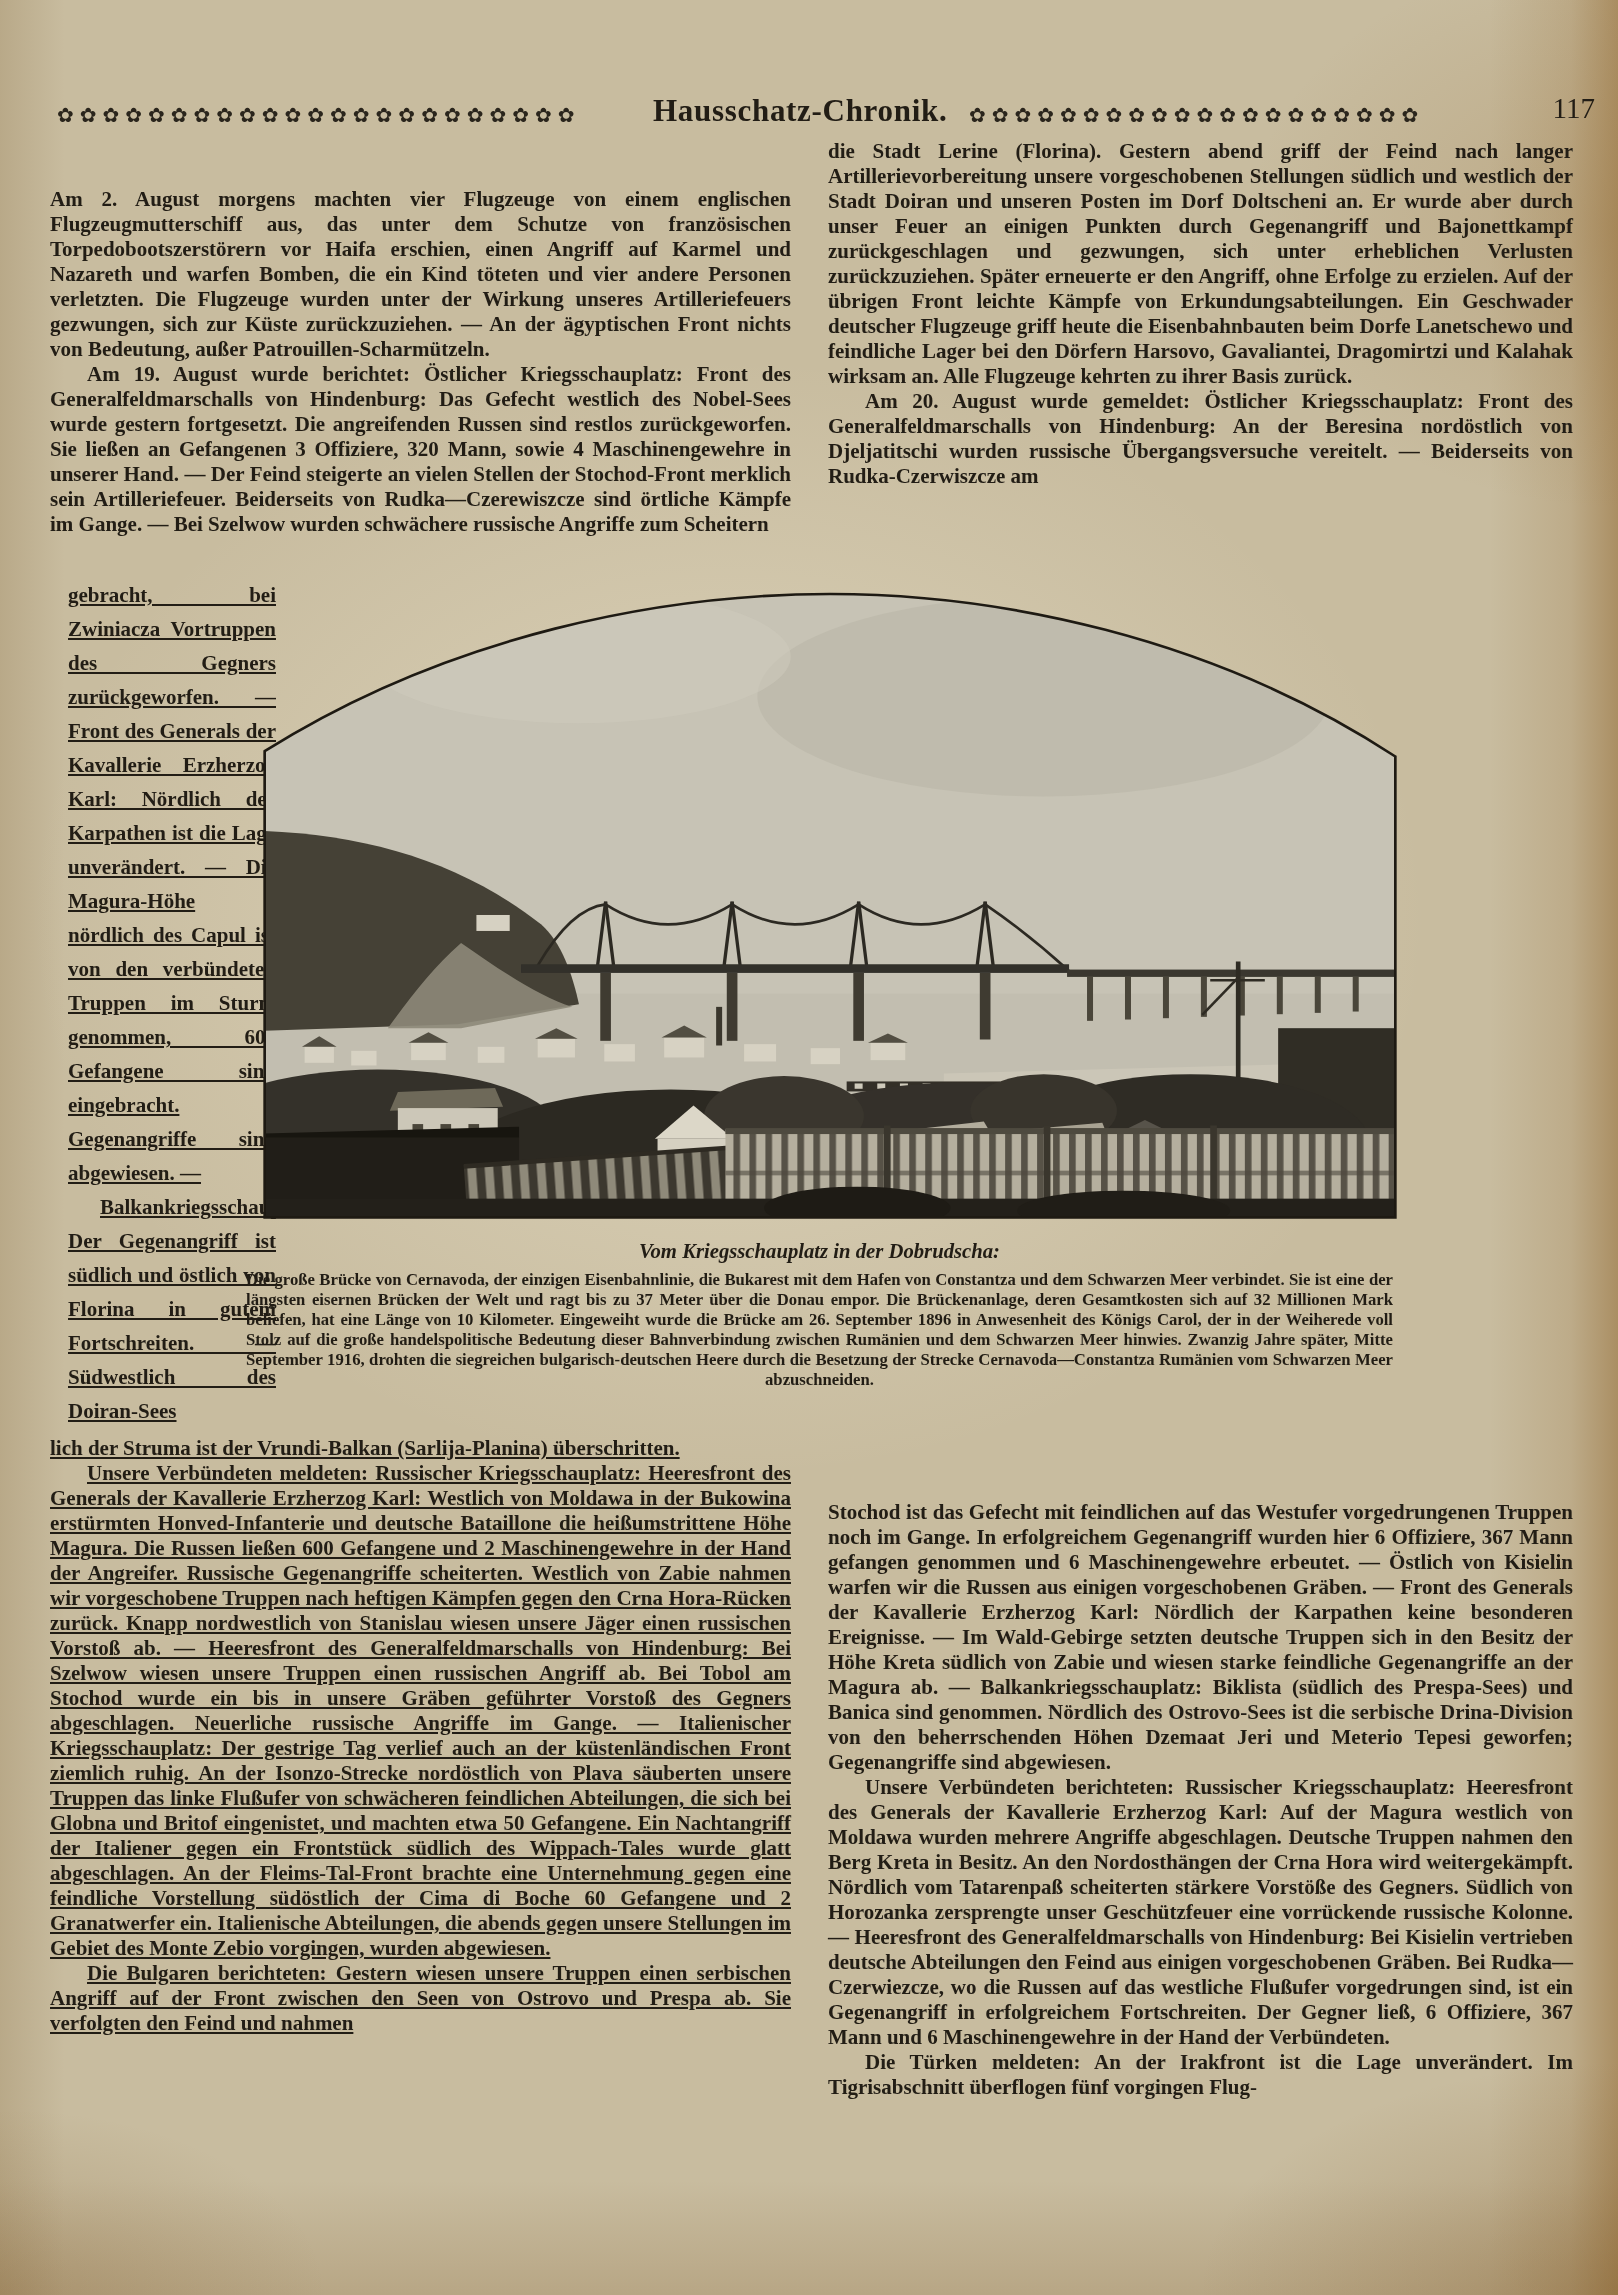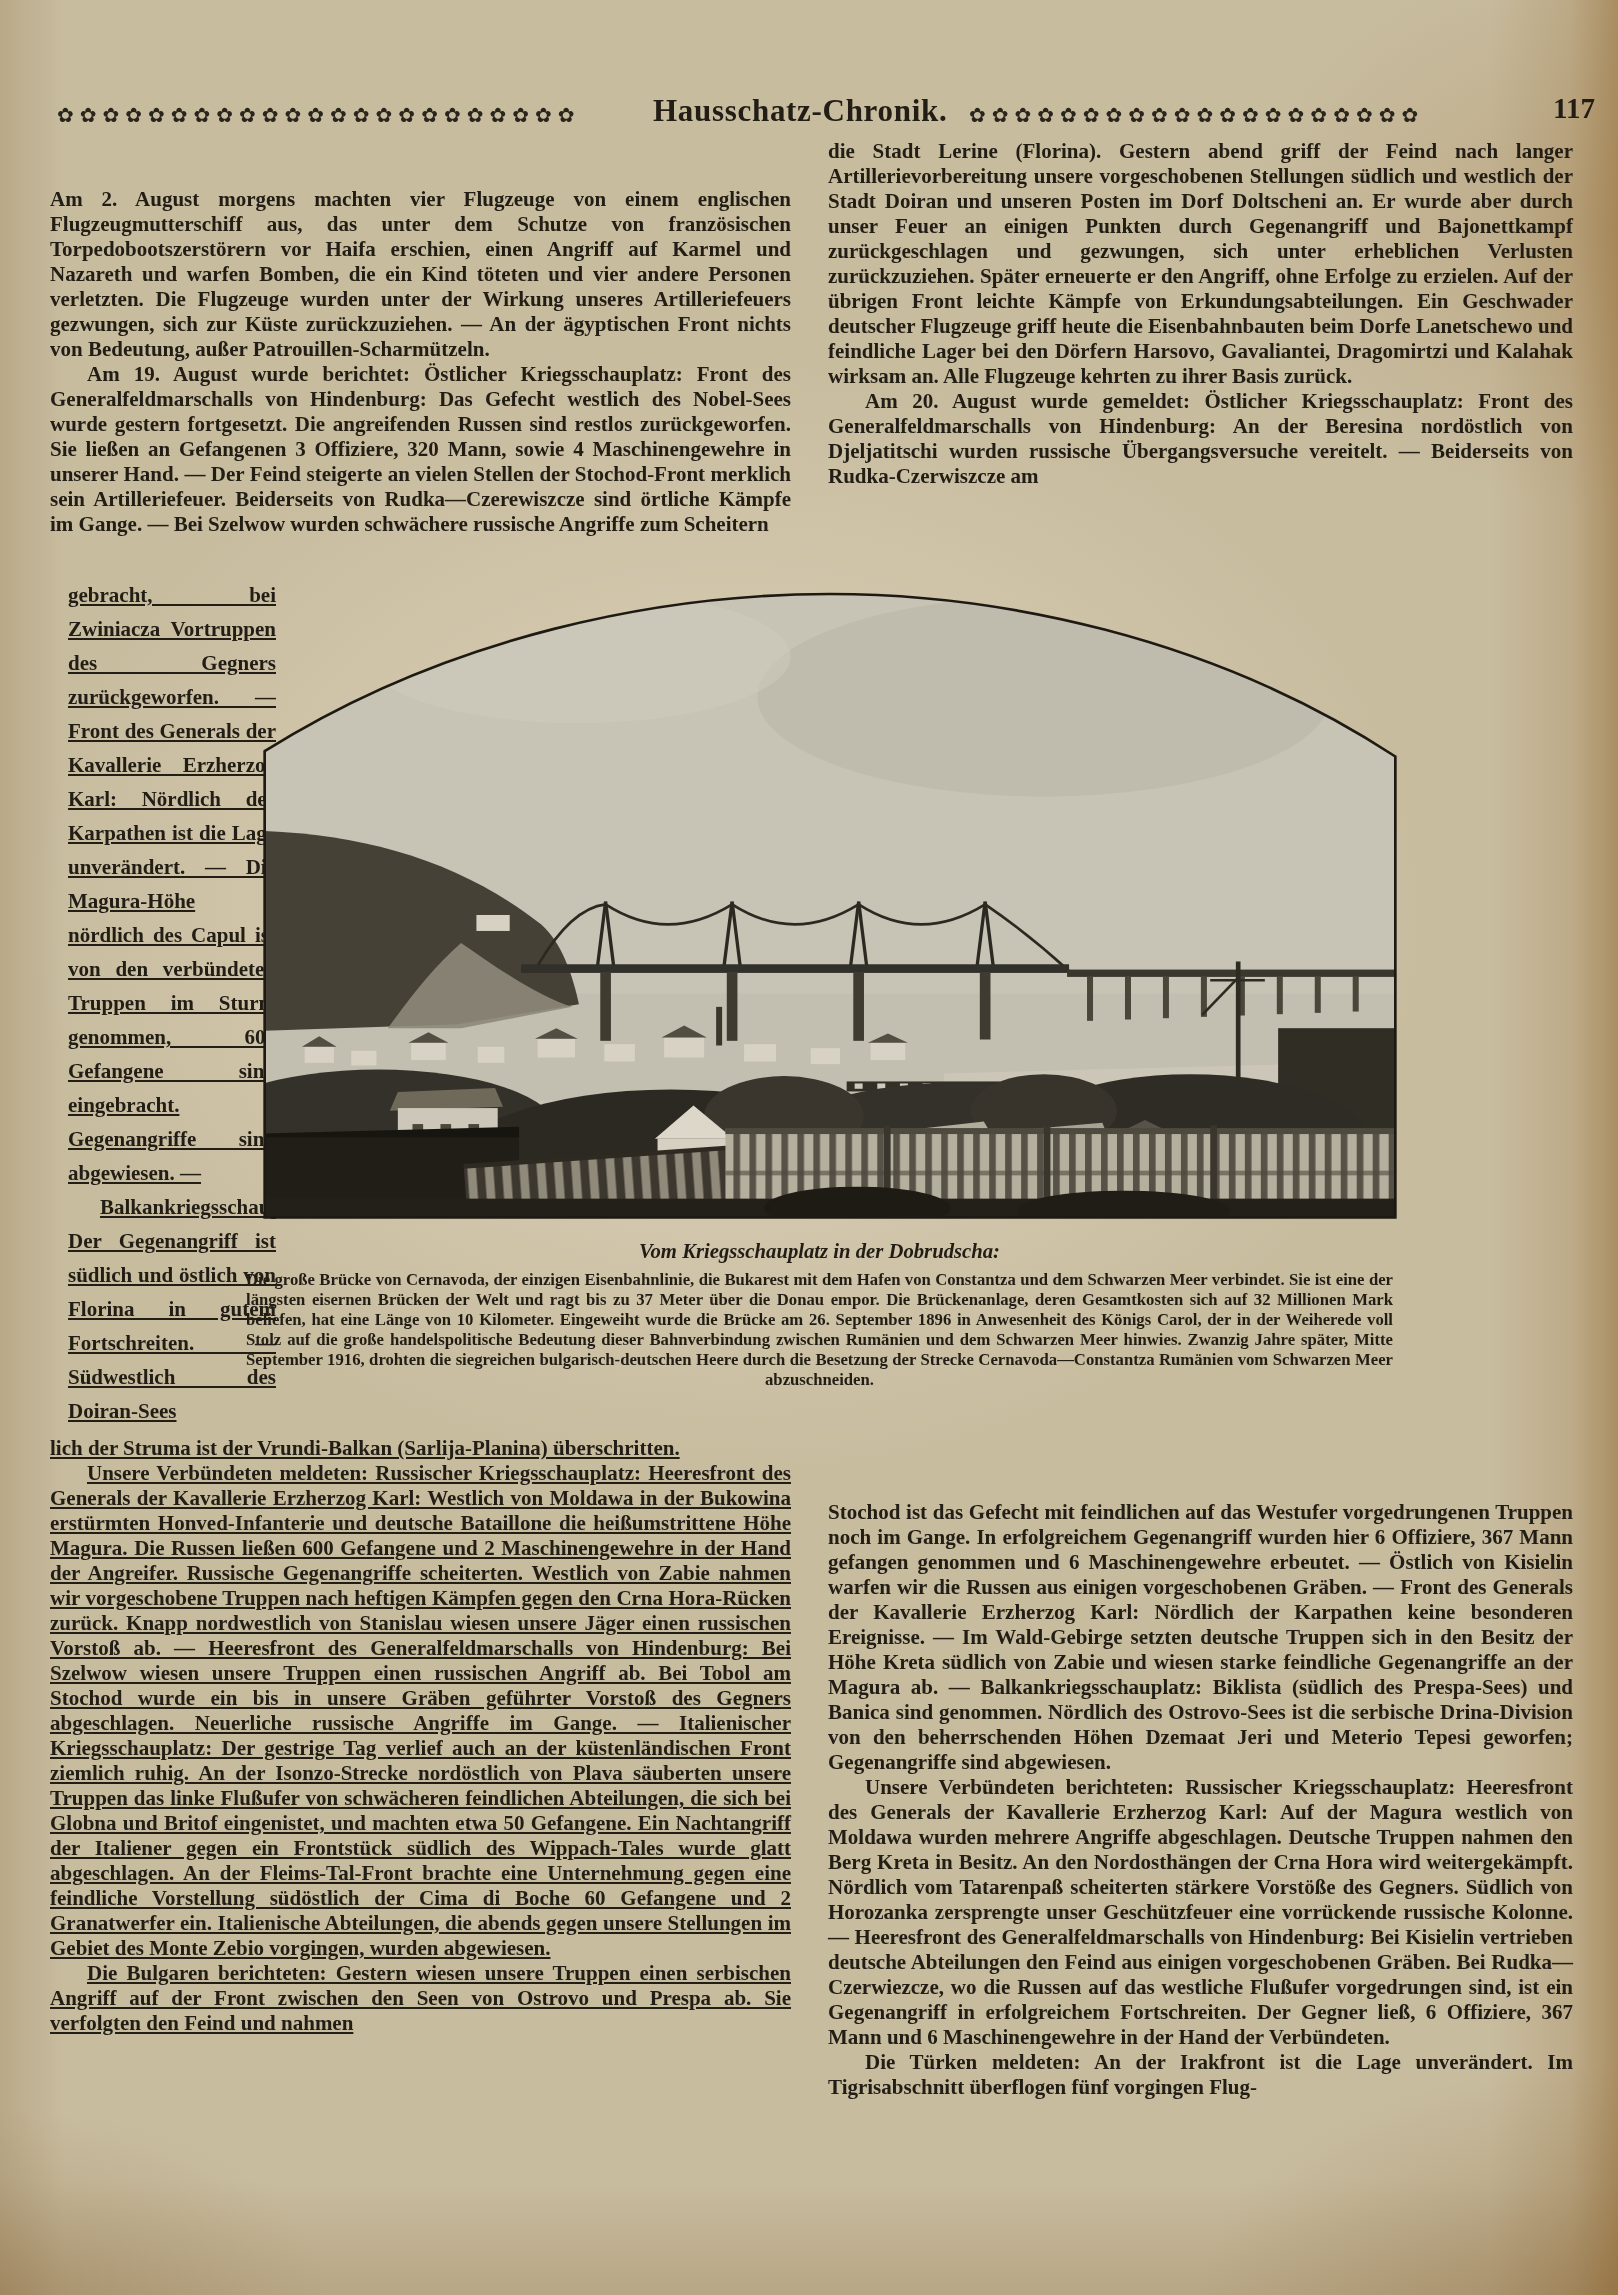--- a/index.html
+++ b/index.html
@@ -22,21 +22,21 @@
   .abs{position:absolute;}
   .ornament{
     font-family:"DejaVu Sans", sans-serif;
     font-size:20px;letter-spacing:6px;color:#2a251c;
     white-space:nowrap;overflow:hidden;
   }
   .page-title{
     font-size:31px;font-weight:bold;text-align:left;letter-spacing:0.7px;
   }
   .page-number{
-    font-size:29px;font-weight:bold;text-align:right;
+    font-size:29px;font-weight:normal;text-align:right;
   }
   .body-text{font-size:21px;line-height:25px;text-align:justify;font-weight:bold;}
   .body-text p{margin:0;}
   .body-text p.indent{text-indent:37px;}
   .narrow-strip{font-size:21px;line-height:34px;text-align:justify;font-weight:bold;}
   .narrow-strip p{margin:0;}
   .narrow-strip p.indent{text-indent:32px;}
   .caption-title{font-size:20.7px;font-weight:bold;text-align:center;margin:0 0 6.7px 0;font-style:italic;}
   .caption-text{font-size:16.7px;line-height:20px;text-align:justify;text-align-last:center;font-weight:bold;margin:0;}
   .photo-frame{display:block;}

